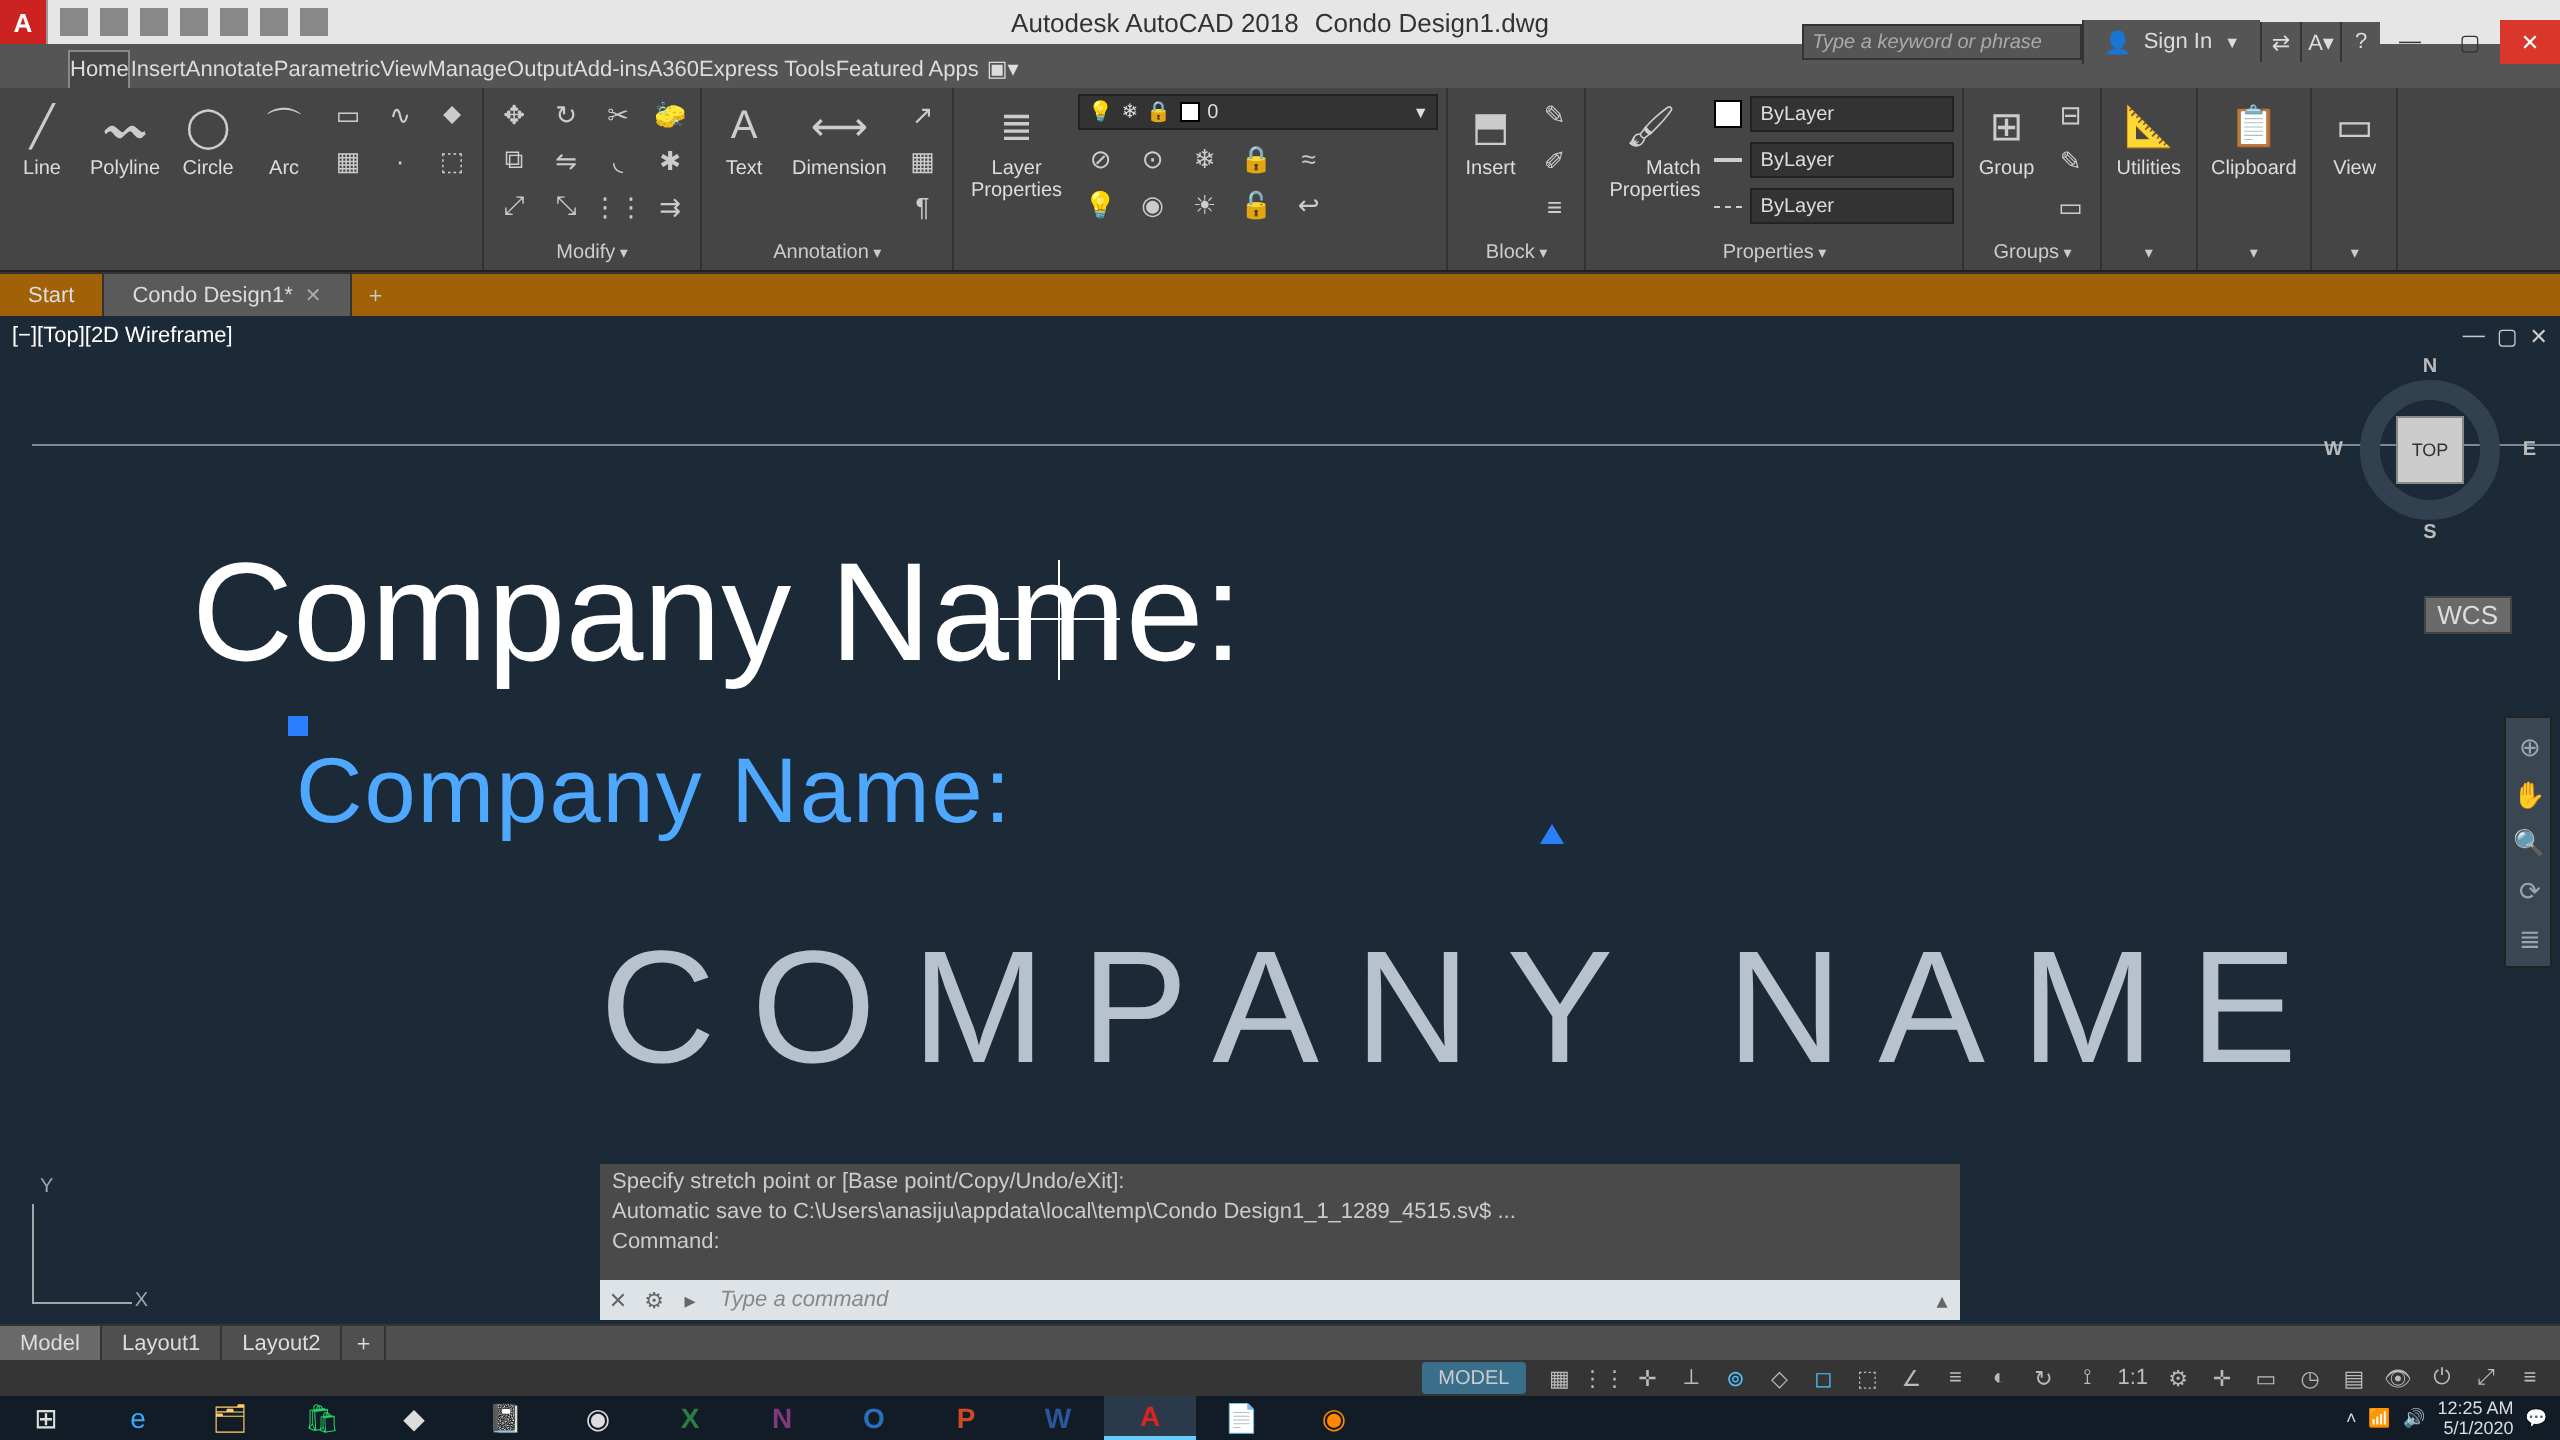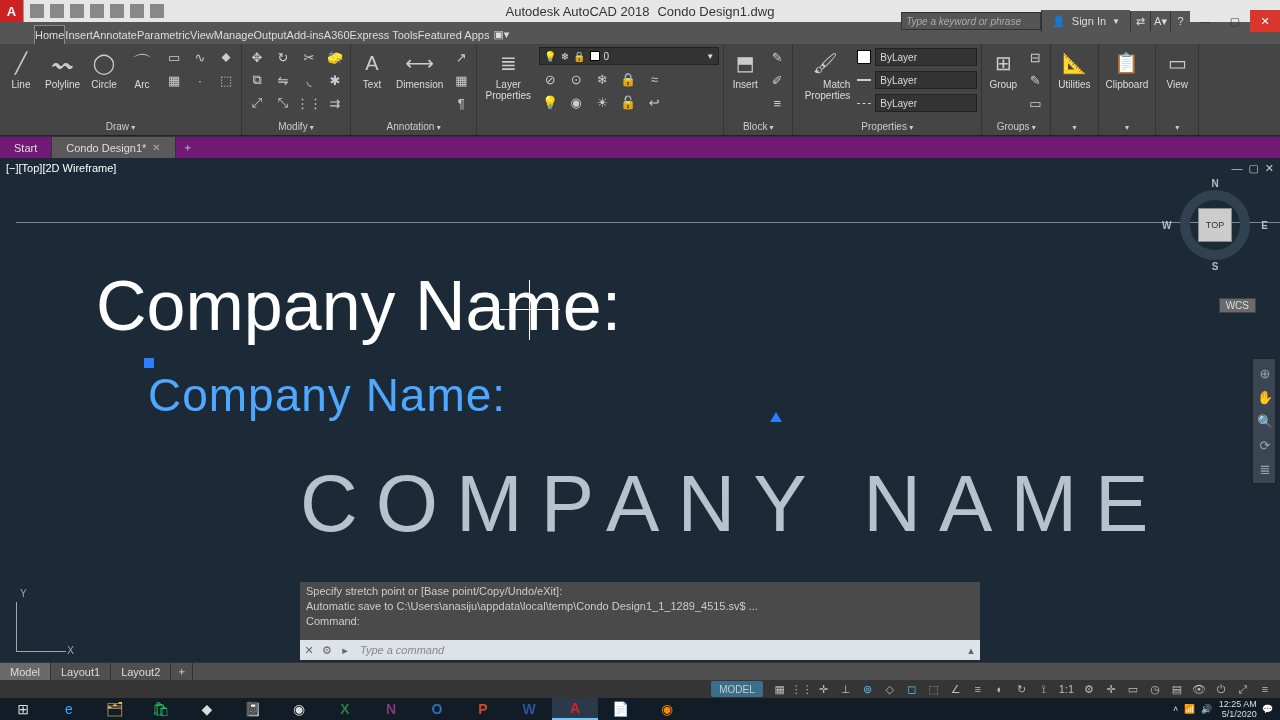--- a/index.html
+++ b/index.html
@@ -32,21 +32,21 @@
 .bigbtn { display:flex; flex-direction:column; align-items:center; gap:2px; font-size:10px; color:#ddd; padding:2px 3px; min-width:34px; }
 .bigbtn .ico { width:28px; height:28px; display:flex; align-items:center; justify-content:center; font-size:20px; color:#ccc; }
 .smgrid { display:grid; grid-template-columns:repeat(3,22px); grid-auto-rows:20px; gap:3px 4px; }
 .sm { width:22px; height:20px; display:flex; align-items:center; justify-content:center; font-size:13px; color:#ccc; }
 .layer-combo { display:flex; align-items:center; gap:4px; width:180px; height:18px; background:#333; border:1px solid #222; font-size:10px; color:#ddd; padding:0 4px; }
 .prop-row { display:flex; align-items:center; gap:4px; height:20px; width:120px; margin-bottom:3px; }
 .prop-swatch { width:14px; height:14px; background:#fff; border:1px solid #000; }
 .prop-line { flex:1; height:18px; background:#333; border:1px solid #222; font-size:10px; color:#ddd; display:flex; align-items:center; padding:0 4px; }
 
 
-.filetabs { height:22px; background:#701a75; display:flex; align-items:center; font-size:11px; color:#ddd; border-top:1px solid #333; }
+.filetabs { height:22px; background:#a16207; display:flex; align-items:center; font-size:11px; color:#ddd; border-top:1px solid #333; }
 .ftab { padding:0 14px; height:100%; display:flex; align-items:center; gap:6px; border-right:1px solid #333; }
 .ftab.active { background:#5a5a5a; }
 .ftab .close { font-size:10px; color:#aaa; }
 .addtab { width:24px; display:flex; align-items:center; justify-content:center; color:#ccc; }
 
 
 .drawing { position:absolute; left:0; top:158px; right:0; bottom:58px; background:#1c2a37; }
 .vp-label { position:absolute; left:6px; top:4px; color:#fff; font-size:11px; }
 .vp-ctrls { position:absolute; right:6px; top:4px; display:flex; gap:6px; color:#ccc; font-size:11px; }
 .hline { position:absolute; left:16px; right:0; top:64px; height:1px; background:#7a8a99; }
@@ -66,21 +66,21 @@
 
 
 .viewcube { position:absolute; right:22px; top:24px; width:86px; height:86px; }
 .vc-ring { position:absolute; left:50%; top:50%; width:70px; height:70px; border:10px solid #32414f; border-radius:50%; transform:translate(-50%,-50%); }
 .vc-cube { position:absolute; left:50%; top:50%; width:34px; height:34px; background:#ccc; border:1px solid #888; transform:translate(-50%,-50%); display:flex; align-items:center; justify-content:center; font-size:9px; color:#333; }
 .vc-dir { position:absolute; font-size:10px; color:#bbb; font-weight:bold; }
 .vc-n { left:50%; top:-4px; transform:translateX(-50%); }
 .vc-s { left:50%; bottom:-4px; transform:translateX(-50%); }
 .vc-w { left:-10px; top:50%; transform:translateY(-50%); }
 .vc-e { right:-10px; top:50%; transform:translateY(-50%); }
-.wcs-badge { position:absolute; right:24px; top:140px; background:#6a6a6a; color:#ddd; font-size:10px; padding:1px 6px; border:1px solid #444; }
+.wcs-badge { position:absolute; right:24px; top:140px; background:#6a6a6a; color:#ddd; font-size:13px; padding:1px 6px; border:1px solid #444; }
 
 
 .navbar { position:absolute; right:4px; top:200px; width:24px; background:#3a4752; display:flex; flex-direction:column; gap:4px; padding:4px 2px; border:1px solid #222; }
 .navbar .nico { width:20px; height:20px; font-size:13px; color:#99a6b0; display:flex; align-items:center; justify-content:center; }
 
 
 .cmdwin { position:absolute; left:300px; right:300px; bottom:2px; height:78px; background:#4a4a4a; color:#ccc; font-family:Consolas,monospace; font-size:11px; display:flex; flex-direction:column; }
 .cmd-hist { flex:1; padding:2px 6px; line-height:15px; overflow:hidden; background:#4a4a4a; white-space:pre-wrap; }
 .cmd-input-row { display:flex; align-items:center; height:20px; background:#dde3e7; }
 .cmd-close { width:18px; height:18px; color:#666; font-size:11px; display:flex; align-items:center; justify-content:center; }
@@ -177,21 +177,20 @@
         </div>
       <div class="smgrid">
         <div class="sm">▭</div>
           <div class="sm">∿</div>
           <div class="sm">⬥</div>
         <div class="sm">▦</div>
           <div class="sm">·</div>
           <div class="sm">⬚</div>
       </div>
     </div>
-    <div class="panel-title"><span>Draw</span><span class="caret"></span></div>
   </div>
 
   <div class="panel">
     <div class="panel-body">
       <div class="smgrid" style="grid-template-columns:repeat(4,22px);">
         <div class="sm">✥</div>
           <div class="sm">↻</div>
           <div class="sm">✂</div>
           <div class="sm">🧽</div>
         <div class="sm">⧉</div>

